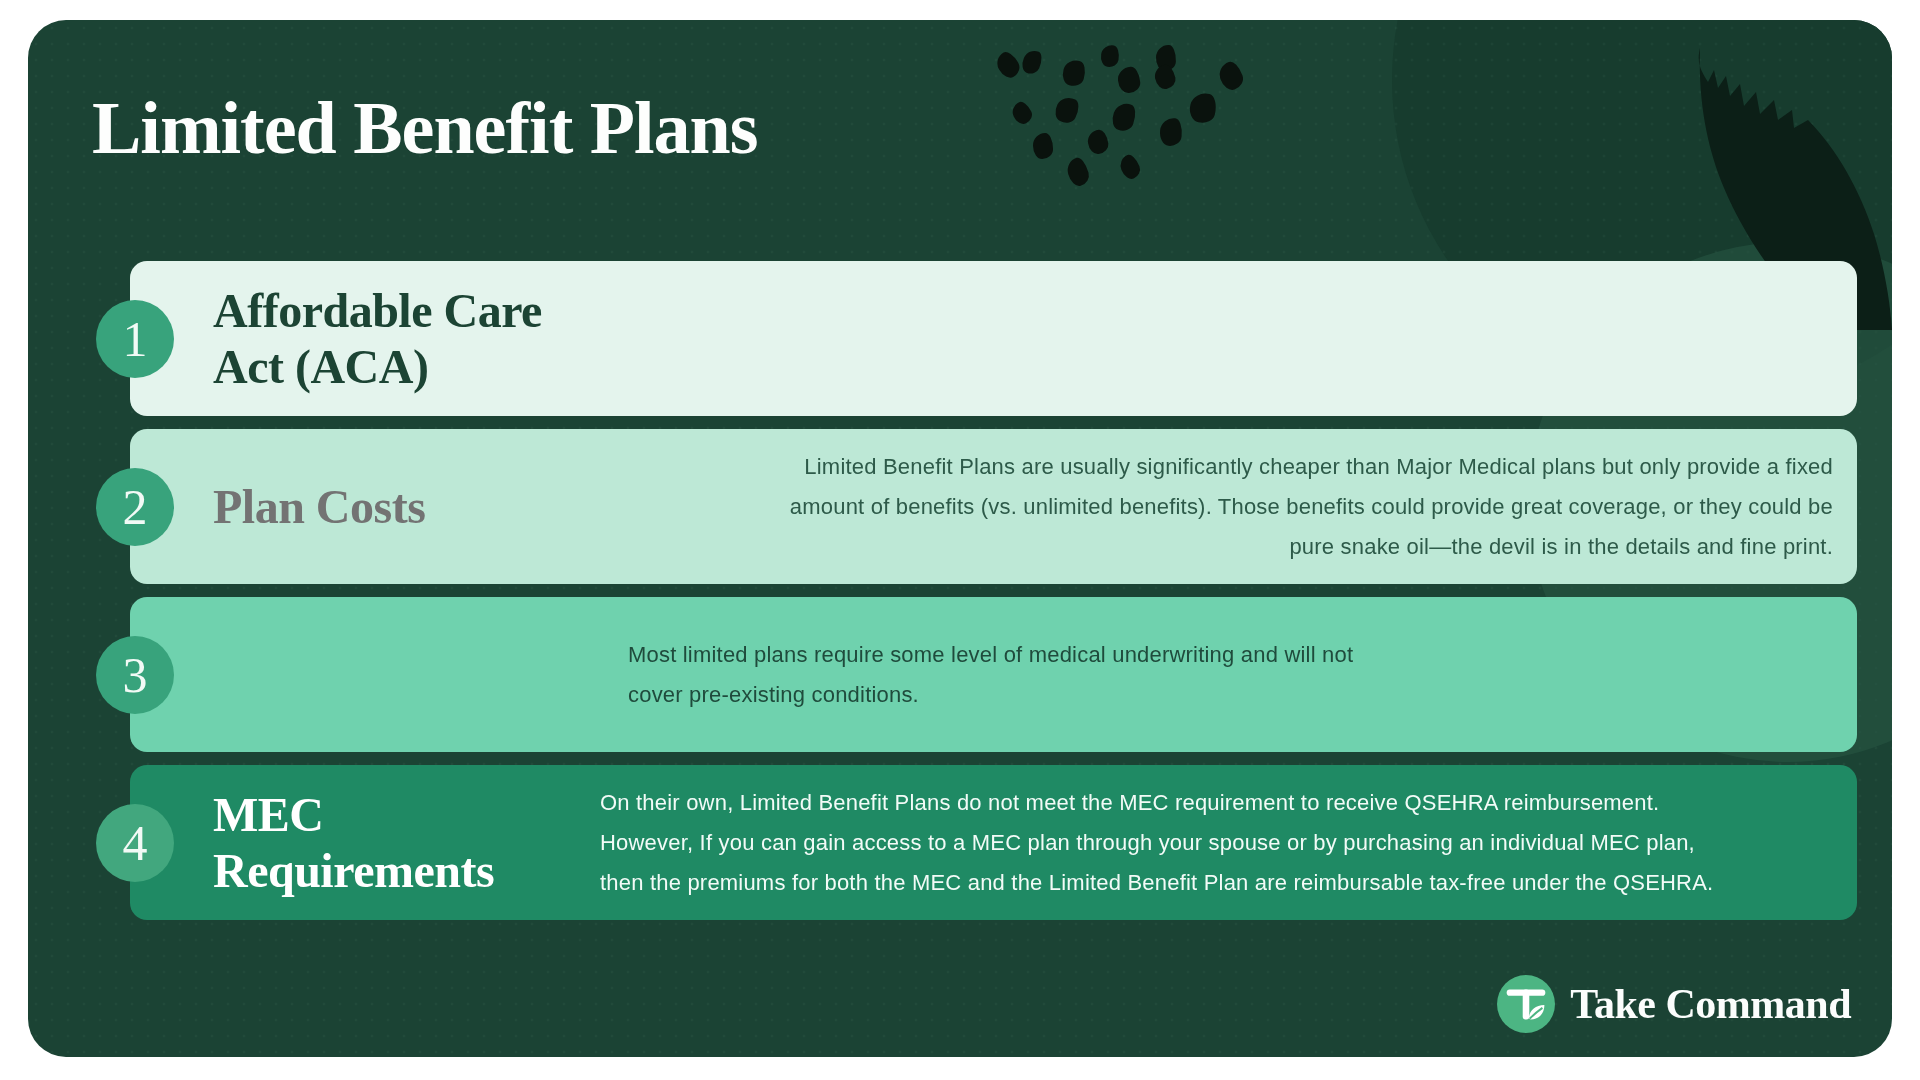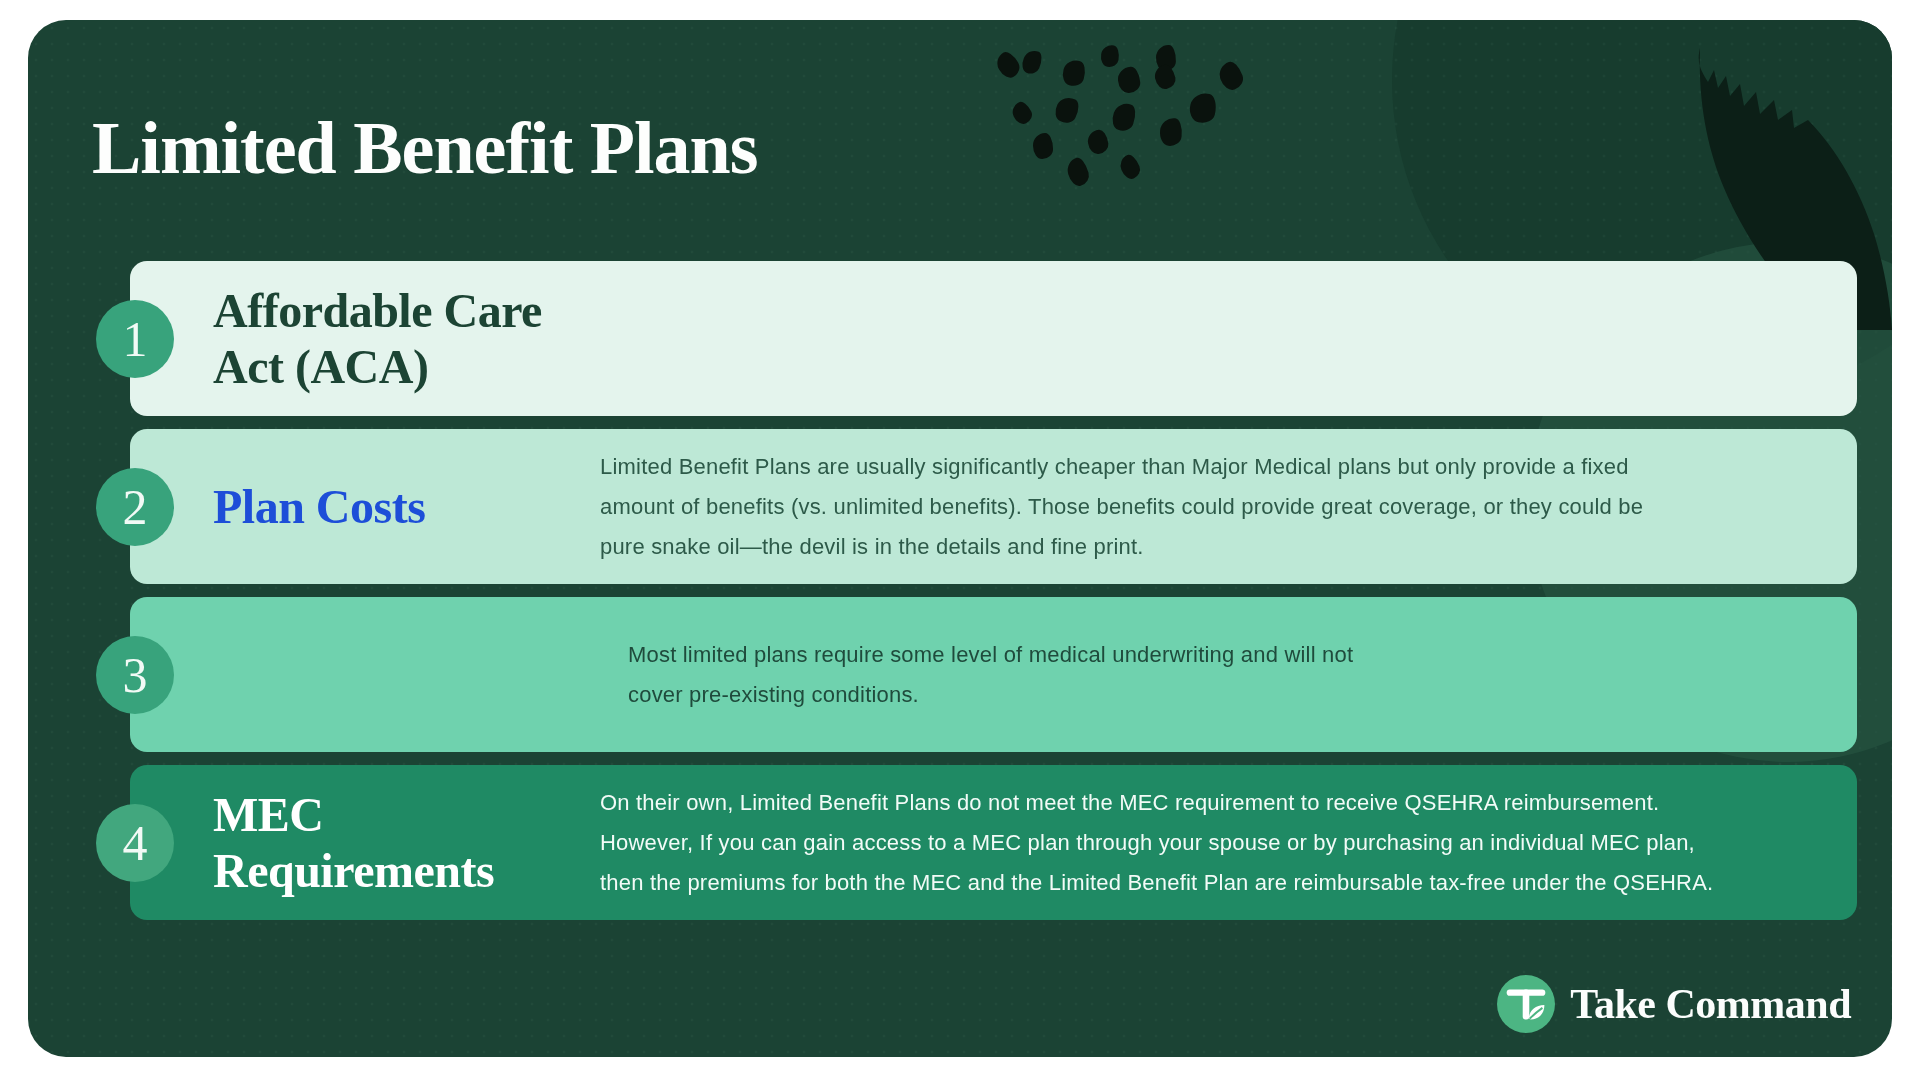--- a/index.html
+++ b/index.html
@@ -30,21 +30,21 @@
 
   .dots { position: absolute; left: 950px; top: 10px; width: 340px; height: 150px; z-index: 1; }
   .dots span {
     position: absolute; background: #0a120d; display: block;
     border-radius: 62% 38% 55% 45% / 48% 62% 38% 52%;
   }
 
   .page-title {
     position: absolute; left: 64px; top: 66px; z-index: 2;
     color: #fdfefd; font-family: "Liberation Serif", "DejaVu Serif", serif;
-    font-weight: 700; font-size: 74px; letter-spacing: -1px; white-space: pre-line; margin-top: 20px;
+    font-weight: 700; font-size: 74px; letter-spacing: -1px; white-space: pre-line;
   }
 
   .cards {
     position: absolute; left: 102px; top: 241px; width: 1727px; z-index: 2;
     display: flex; flex-direction: column; gap: 13px;
   }
   .card {
     position: relative; height: 155px; border-radius: 17px;
   }
   .num-circle {
@@ -124,22 +124,22 @@
           <span>1</span>
         </div>
         <h2 class="card-heading" style="color: rgb(28, 68, 52);">Affordable Care
 Act (ACA)</h2>
       </section>
 
       <section class="card" style="background: rgb(189, 232, 214);">
         <div class="num-circle" style="background: rgb(56, 163, 124); color: rgb(242, 250, 246);">
           <span>2</span>
         </div>
-        <h2 class="card-heading" style="color: #1d4ed8;">Plan Costs</h2>
-        <p class="card-body" style="color: rgb(45, 90, 73);">Limited Benefit Plans are usually significantly cheaper than Major Medical plans but only provide a fixed
+        <h2 class="card-heading" style="color: #737373;">Plan Costs</h2>
+        <p class="card-body" style="color: rgb(45, 90, 73); text-align: right;">Limited Benefit Plans are usually significantly cheaper than Major Medical plans but only provide a fixed
 amount of benefits (vs. unlimited benefits). Those benefits could provide great coverage, or they could be
 pure snake oil—the devil is in the details and fine print.</p>
       </section>
 
       <section class="card" style="background: rgb(111, 210, 174);">
         <div class="num-circle" style="background: rgb(56, 163, 124); color: rgb(242, 250, 246);">
           <span>3</span>
         </div>
         <p class="card-body" style="color: rgb(31, 75, 60); margin-left: 28px;">Most limited plans require some level of medical underwriting and will not
 cover pre-existing conditions.</p>

